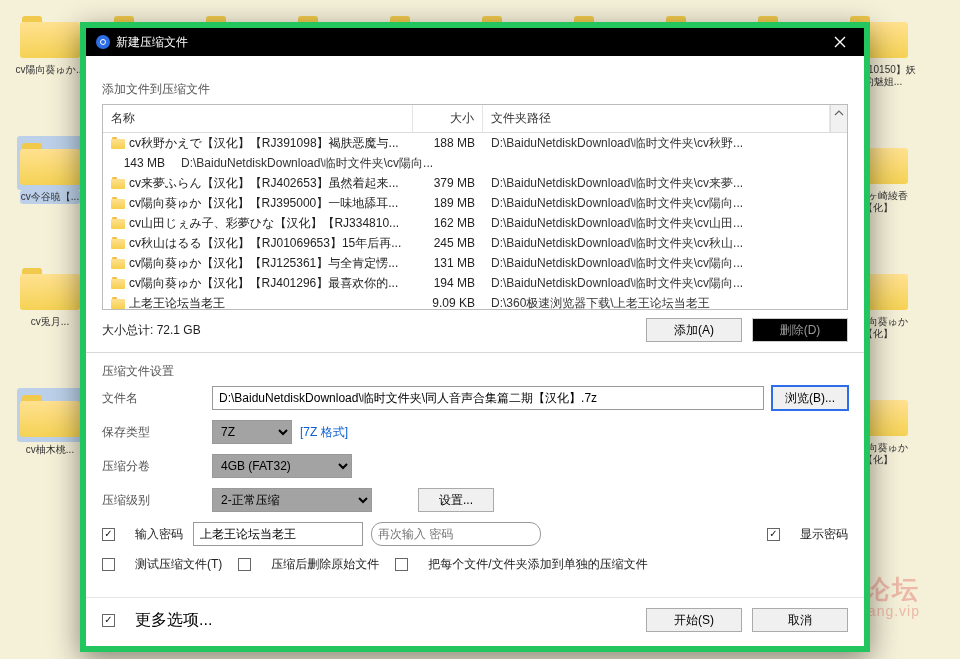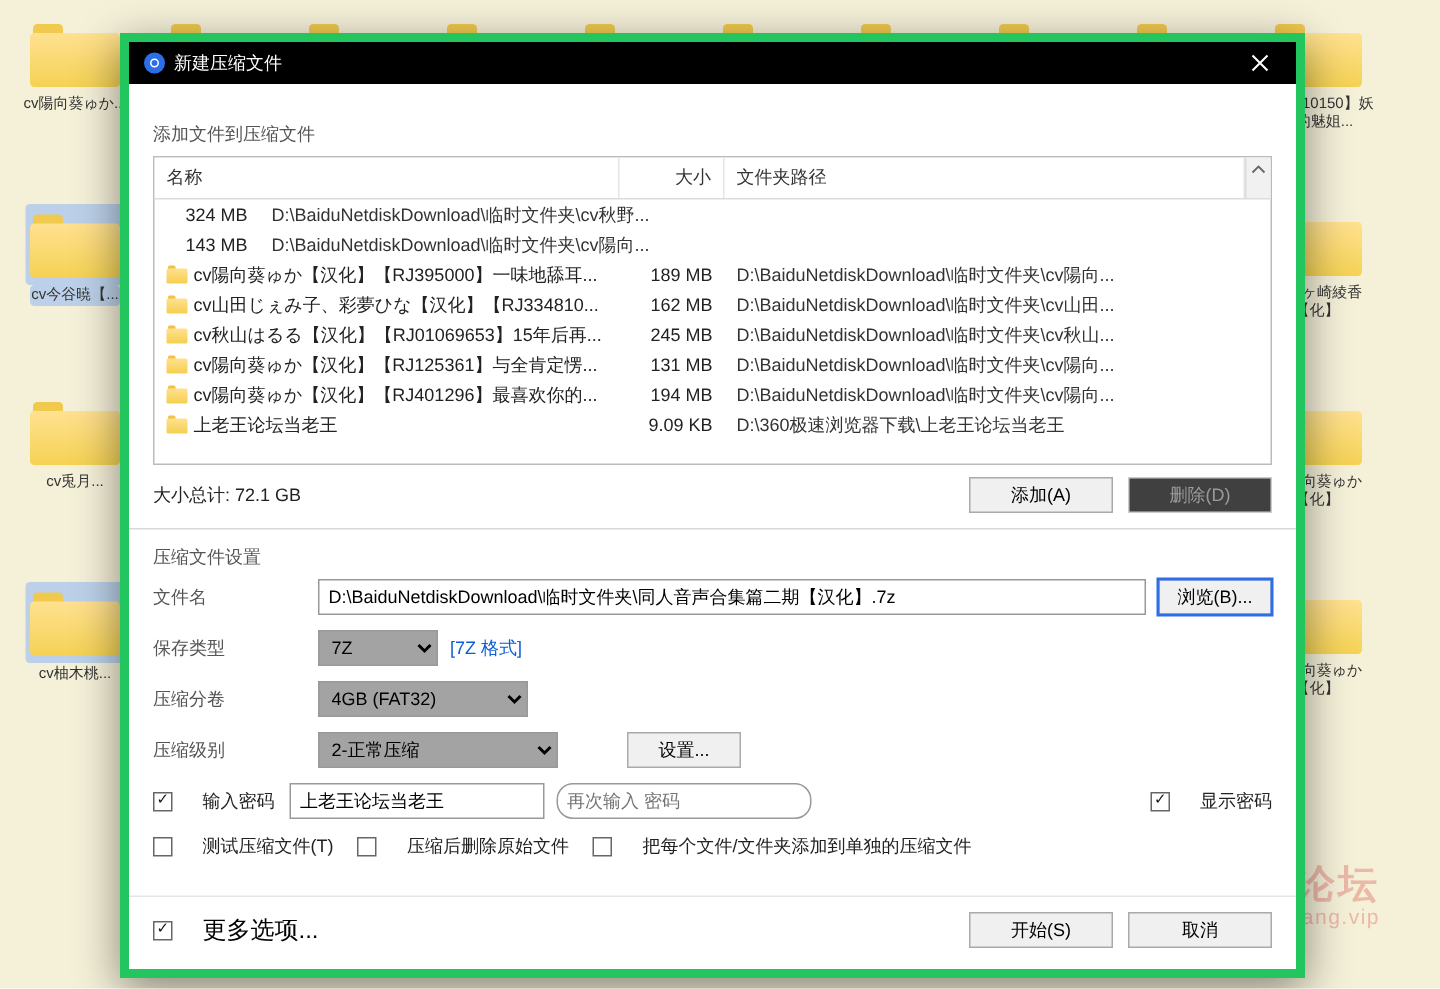--- a/index.html
+++ b/index.html
@@ -46,21 +46,21 @@
 .row .cell.sz { color: #222; text-align: right; }
 .row .cell.pth { color: #333; }
 .folder-icon { width: 14px; height: 12px; display: inline-block; vertical-align: -2px; margin-right: 4px; position: relative; }
 .folder-icon::before { content: ""; position: absolute; top: 0; left: 1px; width: 5px; height: 3px; background: #f0c14d; border-radius: 1px 1px 0 0; }
 .folder-icon::after { content: ""; position: absolute; top: 2px; left: 0; right: 0; bottom: 0; background: linear-gradient(#ffe190,#f5cf4e); border-radius: 1px; }
 
 
 .total-row { display: flex; align-items: center; margin: 8px 0 10px 0; }
 .total-row .spacer { flex: 1; }
 .btn { min-width: 96px; height: 24px; font-size: 12px; background: #f0f0f0; border: 1px solid #aaa; display: inline-flex; align-items: center; justify-content: center; cursor: pointer; margin-left: 10px; }
-.btn.disabled { color: #9a9a9a; border-color: #ccc; background: #404040; cursor: default; }
+.btn.disabled { color: #9a9a9a; border-color: #ccc; background: #000000; cursor: default; }
 
 .hr { border: none; border-top: 1px solid #d8d8d8; margin: 0 -16px 10px -16px; }
 
 .form-row { display: flex; align-items: center; margin-bottom: 10px; }
 .form-row .lbl { width: 110px; color: #555; }
 .form-row .ctrl { flex: 1; display: flex; align-items: center; gap: 8px; }
 
 .input { height: 24px; border: 1px solid #999; padding: 0 6px; font-size: 12px; background: #fff; }
 .sel { height: 24px; border: 1px solid #999; font-size: 12px; background: #a3a3a3; padding: 0 4px; }
 .link { color: #0a5ed6; cursor: pointer; }
@@ -257,26 +257,32 @@
         <div class="fh-cell col-size">大小</div>
         <div class="fh-cell col-path">文件夹路径</div>
         <div class="col-scroll">
           <svg width="16" height="16" viewBox="0 0 16 16">
               <path d="M4 10 L8 6 L12 10" stroke="#666" fill="none" stroke-width="1.2"></path>
             </svg>
         </div>
       </div>
       <div class="filelist-body" id="filelist-body">
           <div class="row">
-            <div class="cell col-size sz">324 MB</div>
+            <div class="cell col-name"><span class="folder-icon"></span><span>cv秋野かえで【汉化】【RJ391098】褐肤恶魔与...</span></div>
+            <div class="cell col-size sz">188 MB</div>
             <div class="cell col-path pth">D:\BaiduNetdiskDownload\临时文件夹\cv秋野...</div>
           </div>
           <div class="row">
             <div class="cell col-size sz">143 MB</div>
             <div class="cell col-path pth">D:\BaiduNetdiskDownload\临时文件夹\cv陽向...</div>
+          </div>
+          <div class="row">
+            <div class="cell col-name"><span class="folder-icon"></span><span>cv来夢ふらん【汉化】【RJ402653】虽然着起来...</span></div>
+            <div class="cell col-size sz">379 MB</div>
+            <div class="cell col-path pth">D:\BaiduNetdiskDownload\临时文件夹\cv来夢...</div>
           </div>
           <div class="row">
             <div class="cell col-name"><span class="folder-icon"></span><span>cv陽向葵ゅか【汉化】【RJ395000】一味地舔耳...</span></div>
             <div class="cell col-size sz">189 MB</div>
             <div class="cell col-path pth">D:\BaiduNetdiskDownload\临时文件夹\cv陽向...</div>
           </div>
           <div class="row">
             <div class="cell col-name"><span class="folder-icon"></span><span>cv山田じぇみ子、彩夢ひな【汉化】【RJ334810...</span></div>
             <div class="cell col-size sz">162 MB</div>
             <div class="cell col-path pth">D:\BaiduNetdiskDownload\临时文件夹\cv山田...</div>

